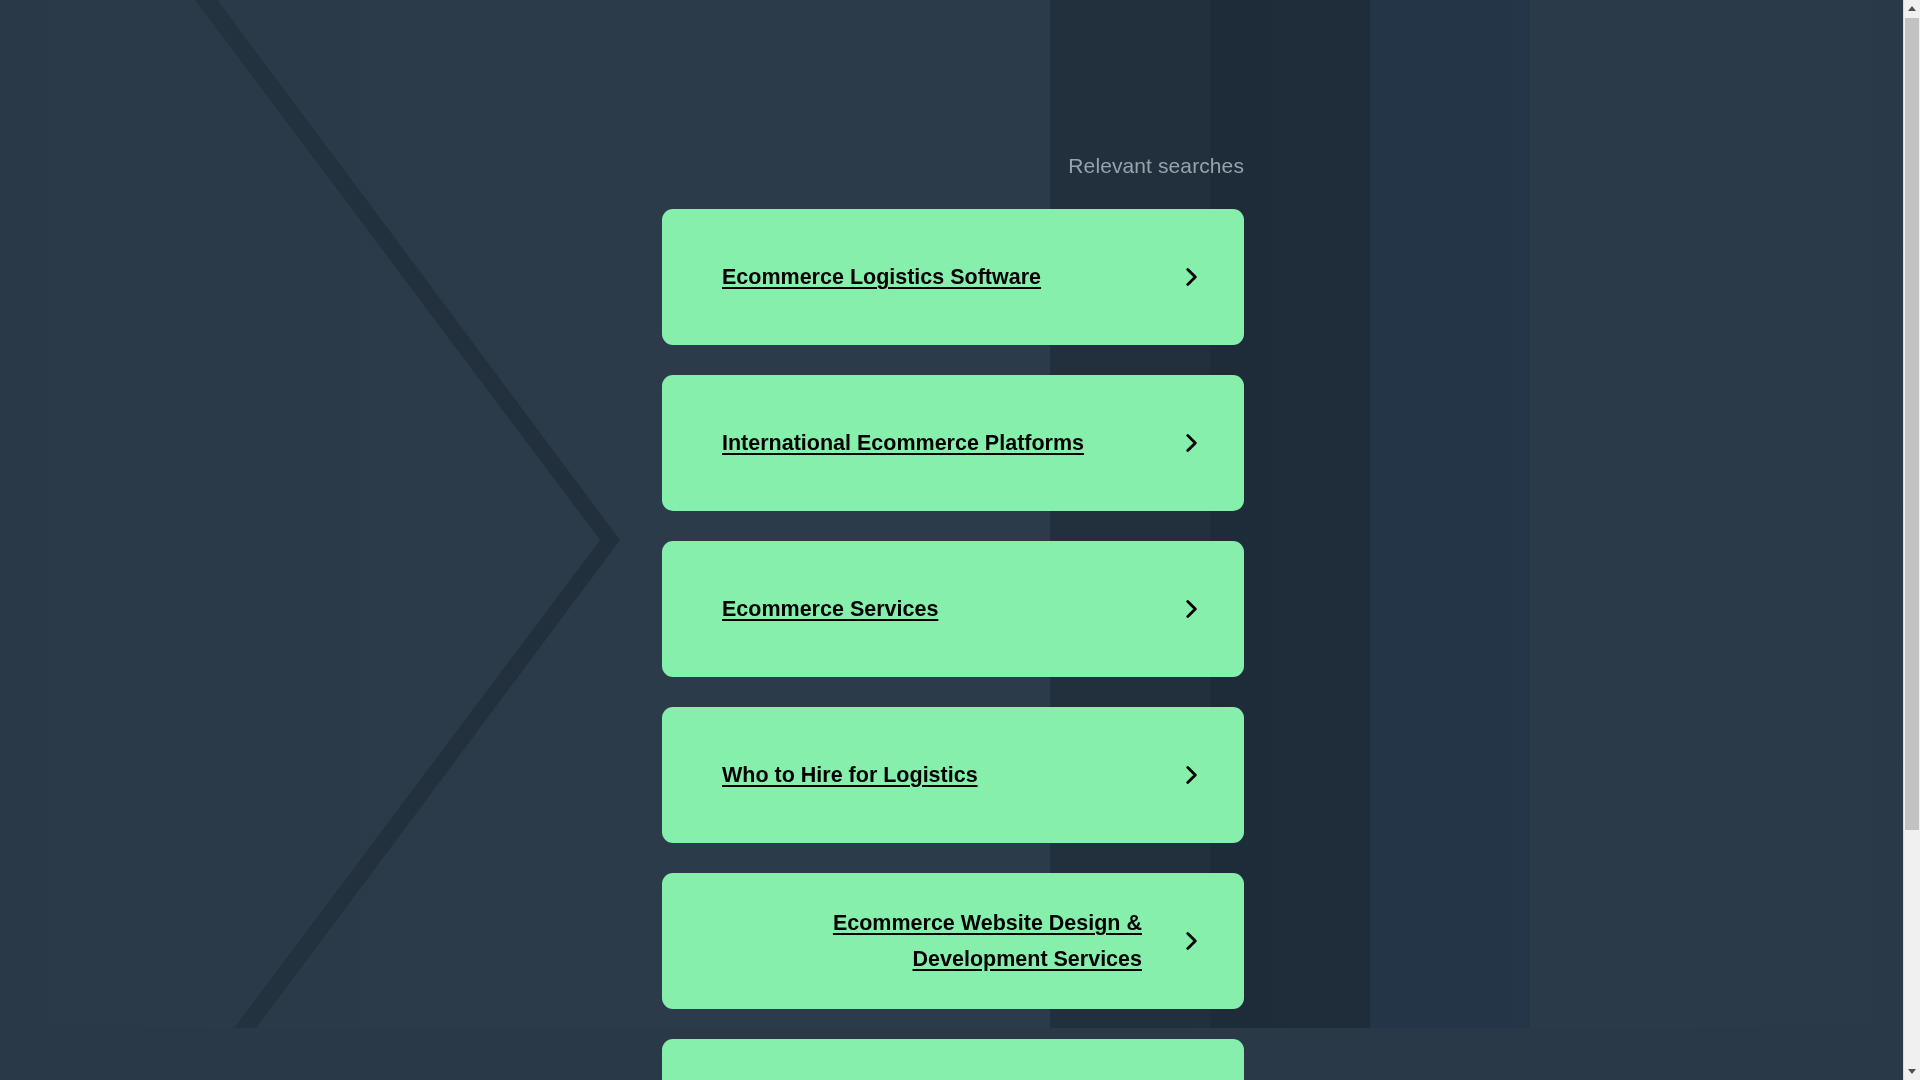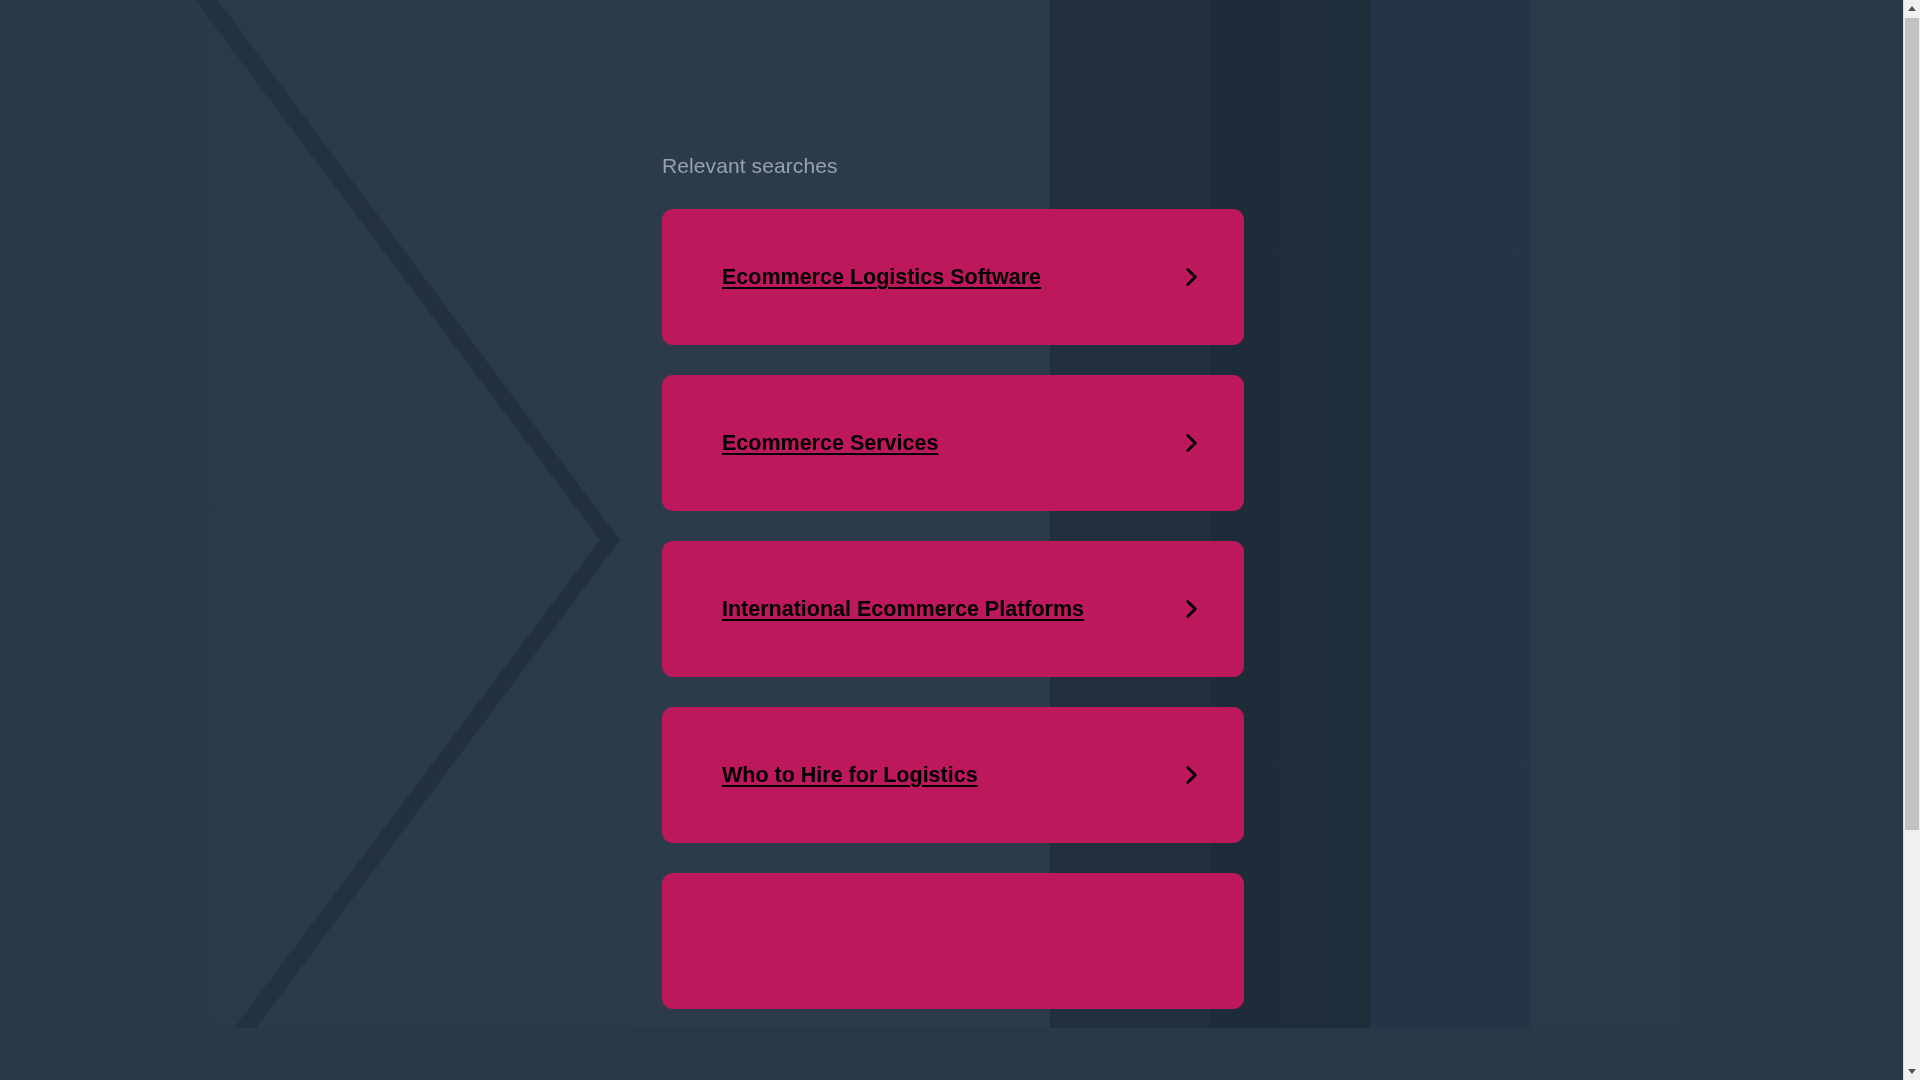--- a/index.html
+++ b/index.html
@@ -8,20 +8,21 @@
     overflow:hidden;
     font-family:"Liberation Sans", sans-serif;
   }
 
   
   #page {
     position:relative;
     width:1920px; height:1080px;
     background:#2b3b4a;
     overflow:hidden;
+    text-align:right;
   }
 
   
   #bg-art {
     position:absolute; inset:0;
     overflow:hidden;
     pointer-events:none;
   }
   .chev {
     position:absolute;
@@ -81,21 +82,21 @@
     padding-bottom:0;
     line-height:26px;
   }
 
   #card-list { margin-top:30px; }
 
   .card {
     position:relative;
     width:582px;
     min-height:136px;
-    background:#be185d;
+    background:#86efac;
     border-radius:11px;
     margin-bottom:30px;
     display:flex;
     align-items:center;
     cursor:pointer;
   }
   .card-inner {
     display:flex;
     align-items:center;
     justify-content:space-between;
@@ -176,51 +177,61 @@
           <span class="card-chevron">
             <svg width="26" height="26" viewBox="0 0 24 24" fill="none" stroke="#000" stroke-width="2.6" stroke-linecap="round" stroke-linejoin="round">
                 <polyline points="9 5 16 12 9 19"></polyline>
               </svg>
           </span>
         </div>
       </div>
 
       <div class="card">
         <div class="card-inner">
+          <span class="card-label">International Ecommerce Platforms</span>
+          <span class="card-chevron">
+            <svg width="26" height="26" viewBox="0 0 24 24" fill="none" stroke="#000" stroke-width="2.6" stroke-linecap="round" stroke-linejoin="round">
+                <polyline points="9 5 16 12 9 19"></polyline>
+              </svg>
+          </span>
+        </div>
+      </div>
+
+      <div class="card">
+        <div class="card-inner">
           <span class="card-label">Ecommerce Services</span>
           <span class="card-chevron">
             <svg width="26" height="26" viewBox="0 0 24 24" fill="none" stroke="#000" stroke-width="2.6" stroke-linecap="round" stroke-linejoin="round">
                 <polyline points="9 5 16 12 9 19"></polyline>
               </svg>
           </span>
         </div>
       </div>
 
       <div class="card">
         <div class="card-inner">
-          <span class="card-label">International Ecommerce Platforms</span>
-          <span class="card-chevron">
-            <svg width="26" height="26" viewBox="0 0 24 24" fill="none" stroke="#000" stroke-width="2.6" stroke-linecap="round" stroke-linejoin="round">
-                <polyline points="9 5 16 12 9 19"></polyline>
-              </svg>
-          </span>
-        </div>
-      </div>
-
-      <div class="card">
-        <div class="card-inner">
           <span class="card-label">Who to Hire for Logistics</span>
           <span class="card-chevron">
             <svg width="26" height="26" viewBox="0 0 24 24" fill="none" stroke="#000" stroke-width="2.6" stroke-linecap="round" stroke-linejoin="round">
                 <polyline points="9 5 16 12 9 19"></polyline>
               </svg>
           </span>
         </div>
       </div>
 
+      <div class="card">
+        <div class="card-inner">
+          <span class="card-label">Ecommerce Website Design &amp; Development Services</span>
+          <span class="card-chevron">
+            <svg width="26" height="26" viewBox="0 0 24 24" fill="none" stroke="#000" stroke-width="2.6" stroke-linecap="round" stroke-linejoin="round">
+                <polyline points="9 5 16 12 9 19"></polyline>
+              </svg>
+          </span>
+        </div>
+      </div>
 
       <div class="card">
         
       </div>
 
     </div>
   </div>
 
   <div id="scrollbar">
     <div class="sb-btn" id="sb-up">

